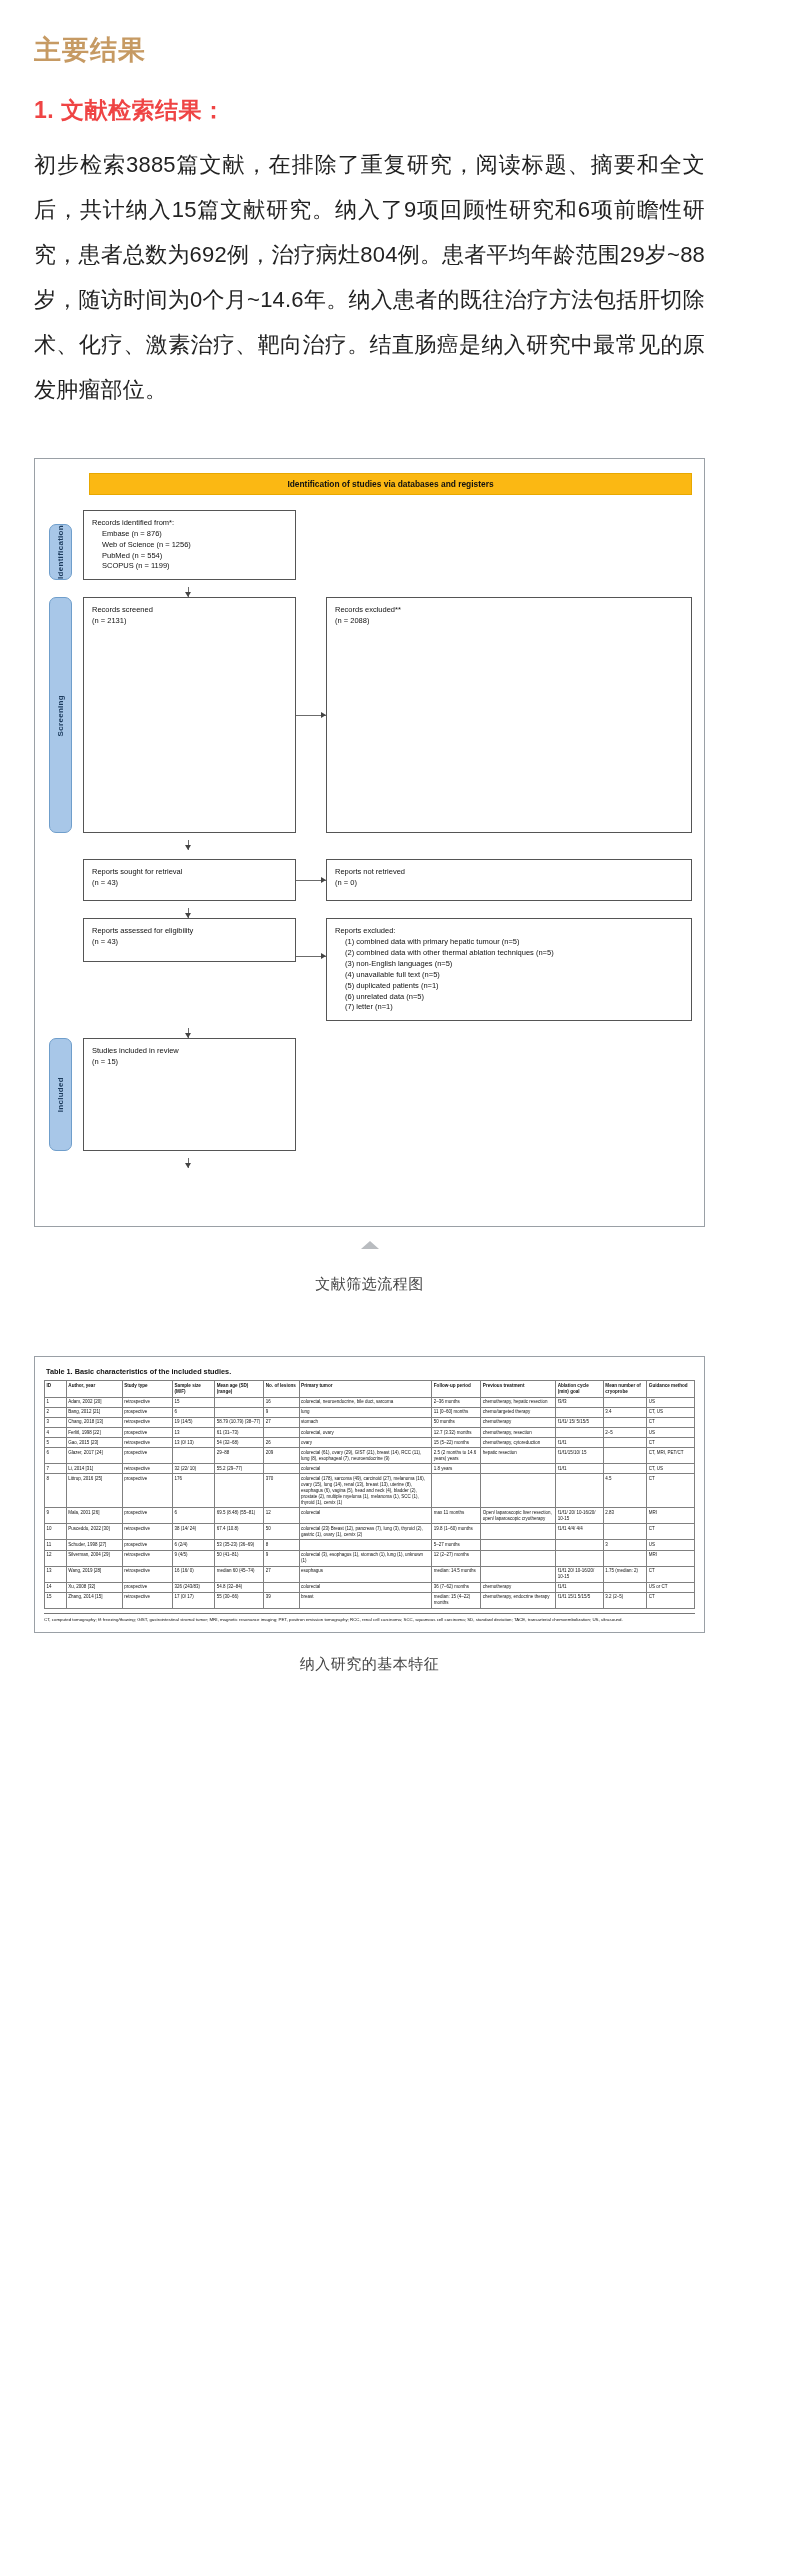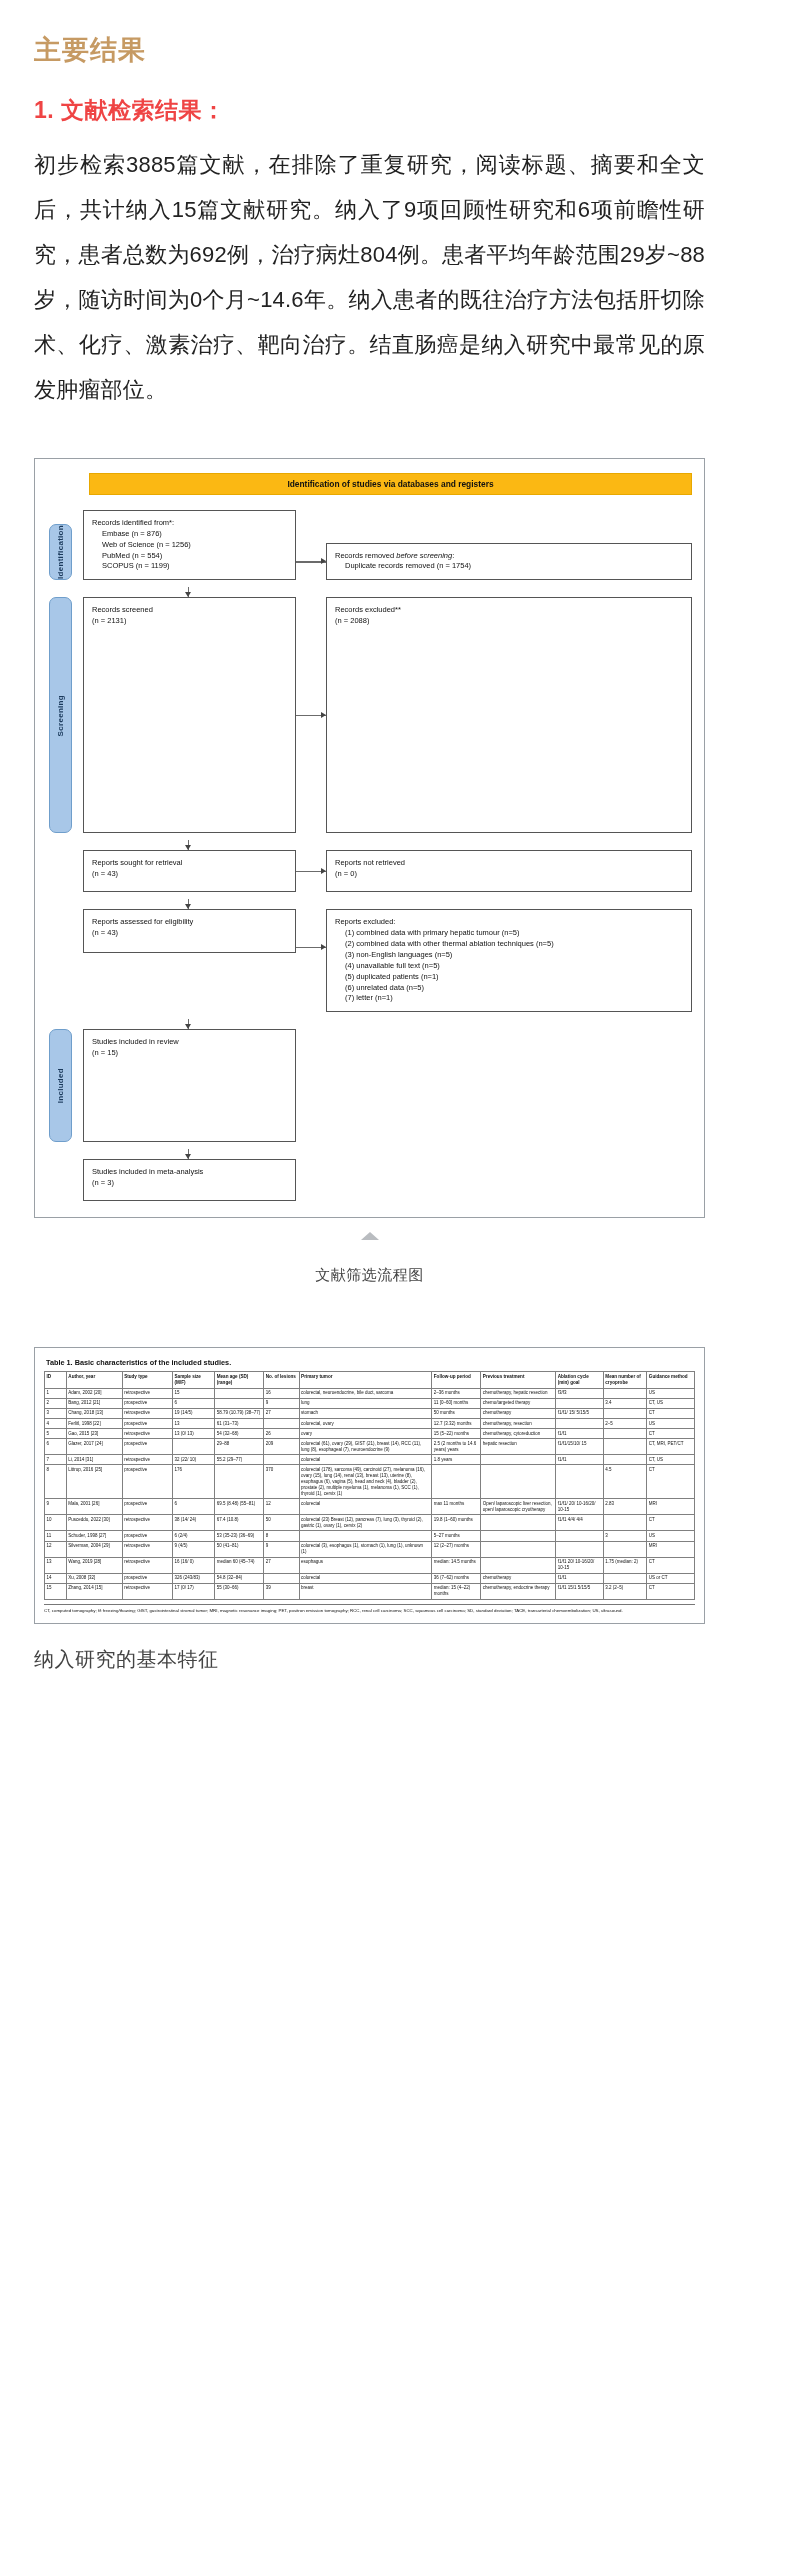--- a/index.html
+++ b/index.html
@@ -115,21 +115,21 @@
     overflow-wrap:break-word;
     text-align:left;
   }
   table.chars thead th{font-weight:700;background:#fff;font-size:4.6px;}
   table.chars td.idx{text-align:left;width:10px;}
   .tbl-foot{
     font-size:4.4px;line-height:1.45;color:#111;margin-top:4px;
     border-top:0.6px solid #777;padding-top:3px;
   }
   .tbl-cap{
-    font-size:20px;color:#444;margin:22px 0 34px 0;letter-spacing:0.5px;
+    text-align:center;font-size:15px;color:#444;margin:22px 0 34px 0;letter-spacing:0.5px;
   }
 </style>
 </head>
 <body>
 
 <div class="page">
 
   <div class="article">
     <h1 class="h-main">主要结果</h1>
     <h2 class="h-sub">1. 文献检索结果：</h2>
@@ -149,27 +149,20 @@
         </div>
         <div class="p-left">
           <div class="p-box">
             <span>Records identified from*:</span>
             <span class="ind">Embase (n = 876)</span>
             <span class="ind">Web of Science (n = 1256)</span>
             <span class="ind">PubMed (n = 554)</span>
             <span class="ind">SCOPUS (n = 1199)</span>
           </div>
         </div>
-        <div class="p-right">
-          <div class="h-connector"></div>
-          <div class="p-box">
-            <span>Records removed <i>before screening</i>:</span>
-            <span class="ind">Duplicate records removed (n = 1754)</span>
-          </div>
-        </div>
       </div>
       <div class="v-down"></div>
 
       <div class="p-row" style="min-height:42px;">
         <div class="p-stage">
           <div class="stage-pill" style="height:234px;margin-top:0;">
               <span>Screening</span>
             </div>
         </div>
         <div class="p-left">
@@ -181,21 +174,21 @@
         <div class="p-right">
           <div class="h-connector"></div>
           <div class="p-box">
             <span>Records excluded**</span>
             <span style="display:block;">(n = 2088)</span>
           </div>
         </div>
       </div>
       <div class="v-down"></div>
 
-      <div class="p-row" style="min-height:42px;">
+      <div class="p-row" style="min-height:42px;margin-top:9px;">
         <div class="p-stage"></div>
         <div class="p-left">
           <div class="p-box">
             <span>Reports sought for retrieval</span>
             <span style="display:block;">(n = 43)</span>
           </div>
         </div>
         <div class="p-right">
           <div class="h-connector"></div>
           <div class="p-box">
@@ -241,26 +234,20 @@
             <span>Studies included in review</span>
             <span style="display:block;">(n = 15)</span>
           </div>
         </div>
         <div class="p-right"></div>
       </div>
       <div class="v-down"></div>
 
       <div class="p-row" style="min-height:42px;margin-bottom:0;">
         <div class="p-stage"></div>
-        <div class="p-left">
-          <div class="p-box">
-            <span>Studies included in meta-analysis</span>
-            <span style="display:block;">(n = 3)</span>
-          </div>
-        </div>
         <div class="p-right"></div>
       </div>
 
     </div>
 
     <div class="caret"></div>
     <figcaption class="fig-cap">文献筛选流程图</figcaption>
   </figure>
 
   <figure class="tbl-wrap">

